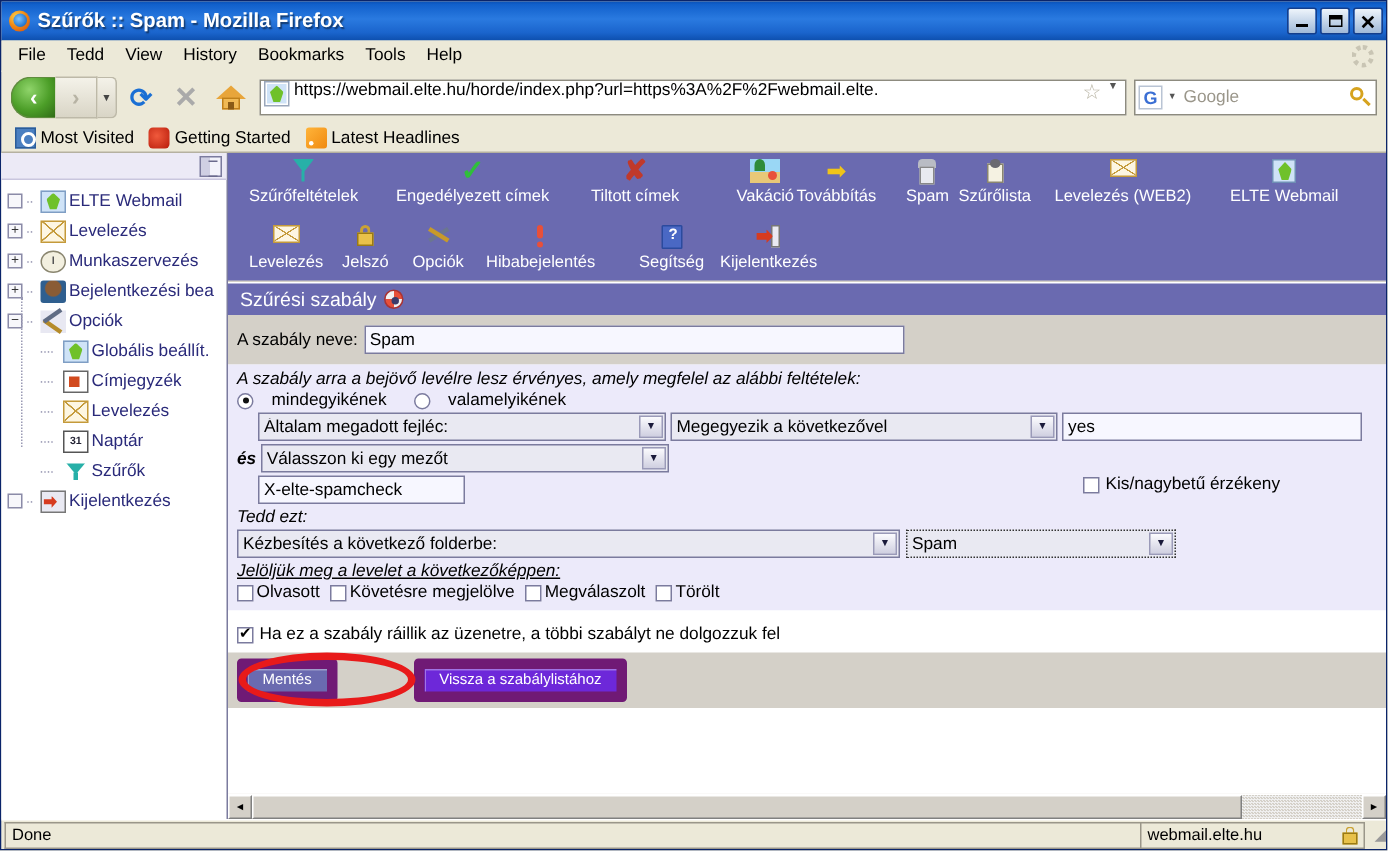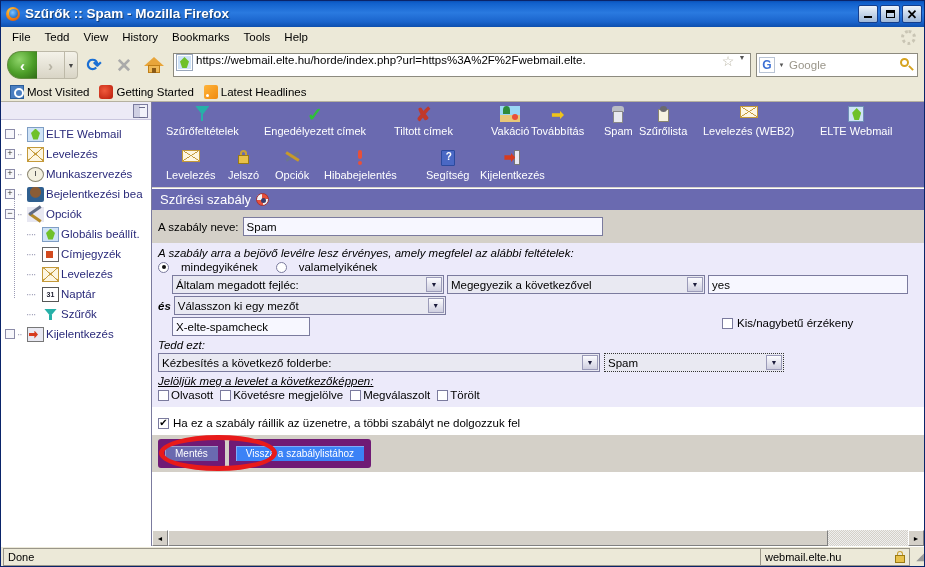--- a/index.html
+++ b/index.html
@@ -371,21 +371,21 @@
     font-size: 10px; color:#000; line-height:1;
   }
 
   .btn {
     font-size: 10px; padding: 2px 10px;
     border: 7px solid #701a75;
     background: #6a6ab0; color:#fff;
     border-radius: 3px;
     box-shadow: inset 1px 1px 0 rgba(255,255,255,.35);
   }
-  .btn.ghost { background:#3b82f6; }
+  .btn.ghost { background:#6d28d9;margin-left:47px; }
 
   .redcircle {
     position:absolute; left: 7px; top: 0px;
     width: 118px; height: 36px;
     border: 5px solid #e81a1a; border-radius: 50%;
     pointer-events:none;
   }
 
   
   .hscroll {

